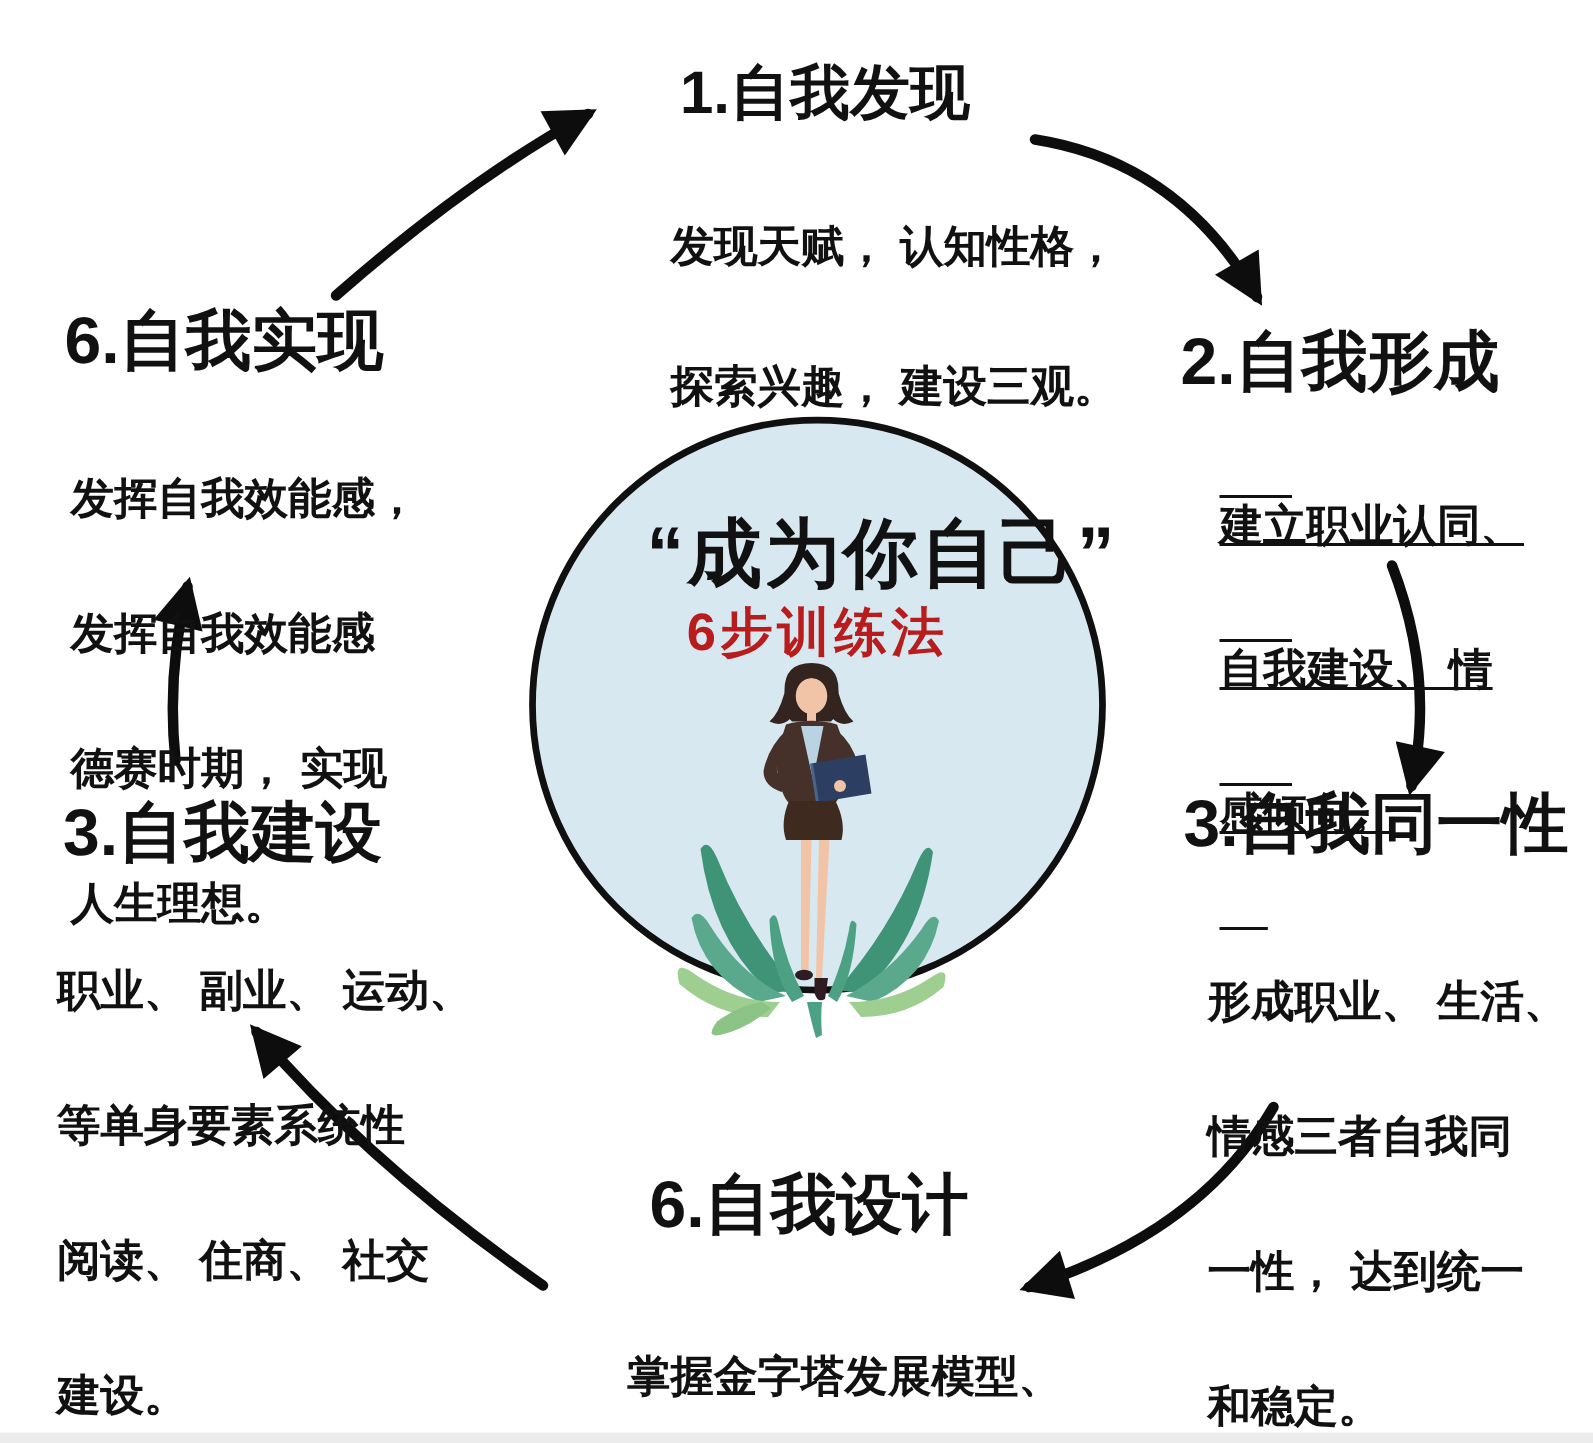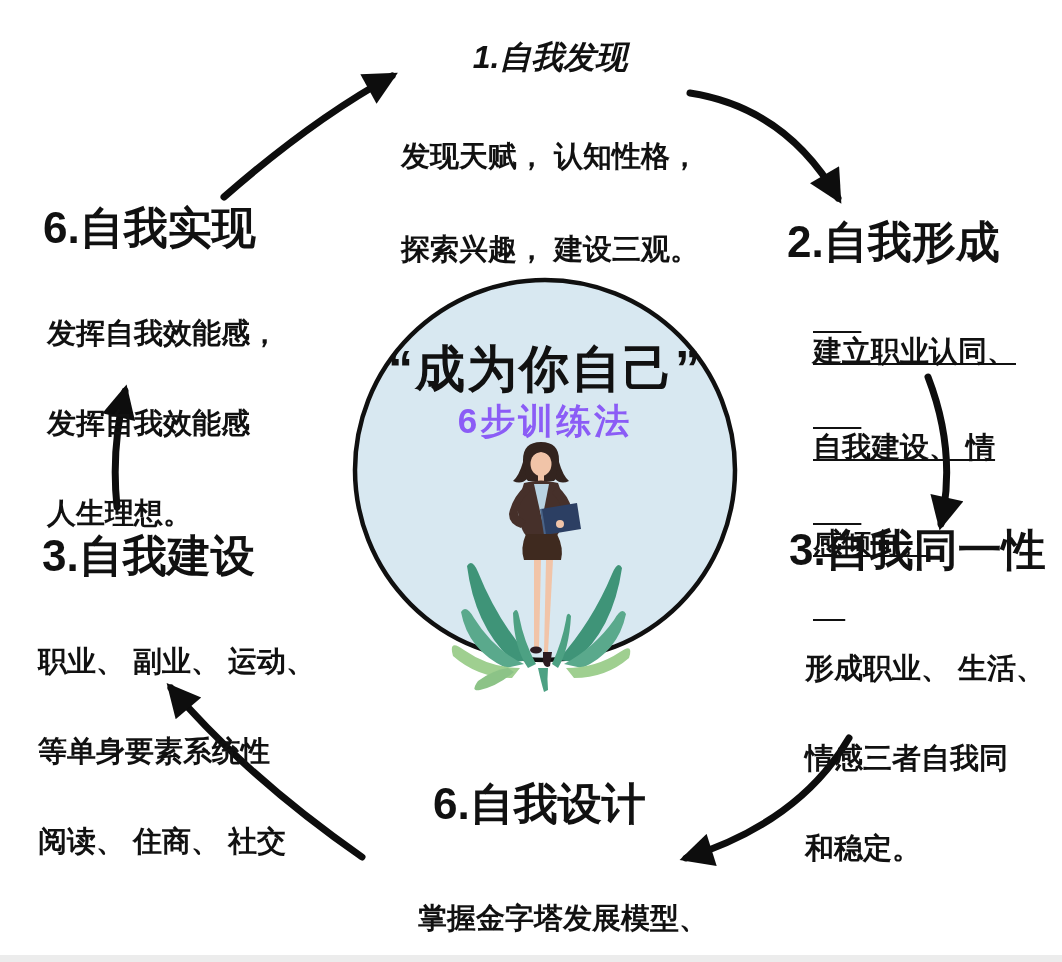--- a/index.html
+++ b/index.html
@@ -9,47 +9,47 @@
   }
   .gfx{position:absolute;left:0;top:0;}
   .step{position:absolute;}
   .step h2{
     margin:0;font-size:44px;font-weight:700;line-height:1.1;color:#111111;white-space:nowrap;
   }
   .step .lines{font-weight:700;font-size:29px;color:#111111;white-space:pre;}
   .step .lines div{white-space:pre;}
   
   .step1{left:355px;top:40px;width:390px;text-align:center;}
-  .step1 h2{font-size:32px;font-style:italic;}
-  .step1 .lines{margin-top:4px;line-height:31px;}
+  .step1 h2{font-size:40px;}
+  .step1 .lines{margin-top:4px;line-height:31px;text-align:right;}
   
   .step2{left:787px;top:218px;}
   .step2 .lines{margin-top:5px;margin-left:26px;line-height:32px;text-decoration:underline;}
   
   .step3{left:789px;top:526px;}
   .step3 .lines{margin-top:19px;margin-left:16px;line-height:30px;}
   
   .step4{left:418px;top:780px;}
   .step4 h2{margin-left:15px;}
   .step4 .lines{margin-top:8px;line-height:33px;}
   
   .step5{left:38px;top:532px;}
   .step5 h2{margin-left:4px;}
   .step5 .lines{margin-top:6px;line-height:30px;}
   
   .step6{left:43px;top:204px;}
   .step6 .lines{margin-top:6px;margin-left:4px;line-height:30px;}
   
   .center-title{
-    position:absolute;left:345px;top:336px;width:400px;text-align:center;
+    position:absolute;left:345px;top:336px;width:400px;text-align:right;
     font-size:50px;font-weight:700;letter-spacing:2px;color:#111111;white-space:nowrap;
   }
   .center-subtitle{
     position:absolute;left:345px;top:398px;width:400px;text-align:center;
-    font-size:35px;font-weight:700;letter-spacing:3px;color:#8b5cf6;white-space:nowrap;
+    font-size:35px;font-weight:700;letter-spacing:3px;color:#b91c1c;white-space:nowrap;
   }
   .bottom-strip{
     position:absolute;left:0;bottom:0;width:100%;height:7px;background:#ececec;
   }
 </style>
 </head>
 <body>
 
 <div class="canvas">
 
@@ -124,45 +124,48 @@
       <div>自我建设、 情</div>
       <div>感倾向。</div>
     </div>
   </div>
 
   <div class="step step3">
     <h2>3.自我同一性</h2>
     <div class="lines">
       <div>形成职业、 生活、</div>
       <div>情感三者自我同</div>
+      <div>一性， 达到统一</div>
       <div>和稳定。</div>
     </div>
   </div>
 
   <div class="step step4">
     <h2>6.自我设计</h2>
     <div class="lines">
       <div>掌握金字塔发展模型、</div>
       
       
     </div>
   </div>
 
   <div class="step step5">
     <h2>3.自我建设</h2>
     <div class="lines">
       <div>职业、 副业、 运动、</div>
       <div>等单身要素系统性</div>
       <div>阅读、 住商、 社交</div>
+      <div>建设。</div>
     </div>
   </div>
 
   <div class="step step6">
     <h2>6.自我实现</h2>
     <div class="lines">
       <div>发挥自我效能感，</div>
       <div>发挥自我效能感</div>
+      <div>德赛时期， 实现</div>
       <div>人生理想。</div>
     </div>
   </div>
 
   <div class="bottom-strip"></div>
 </div>
 
 </body></html>

